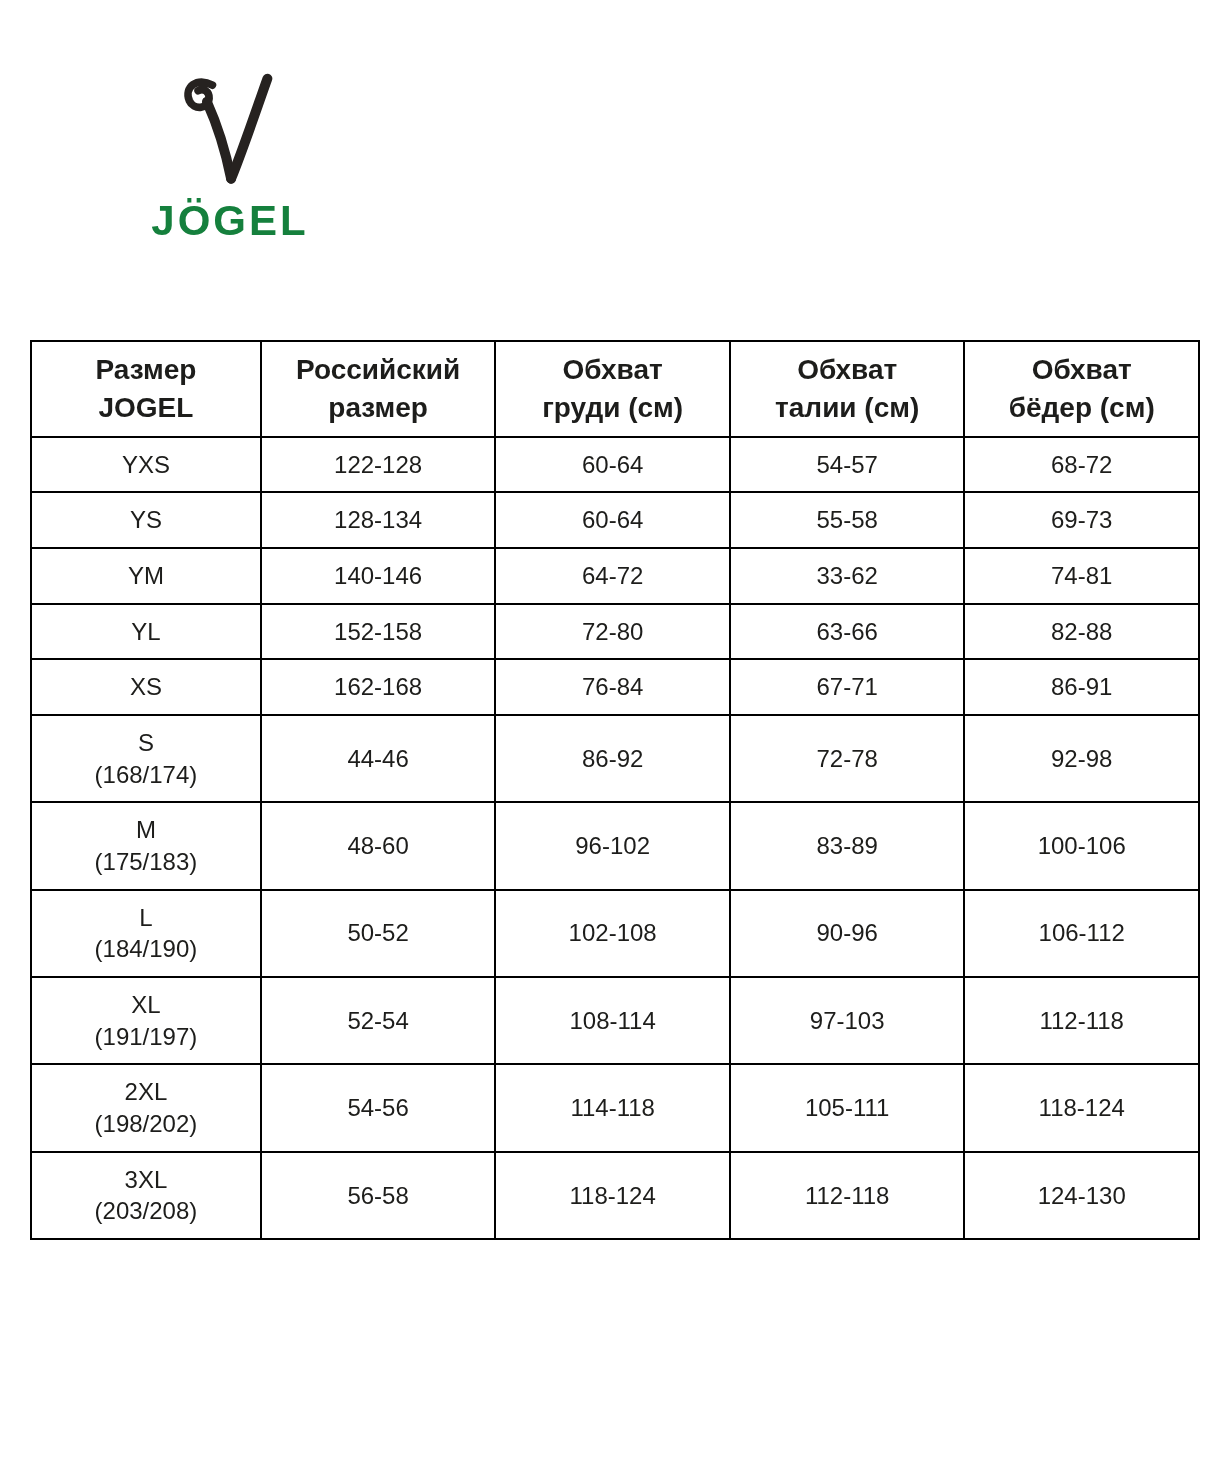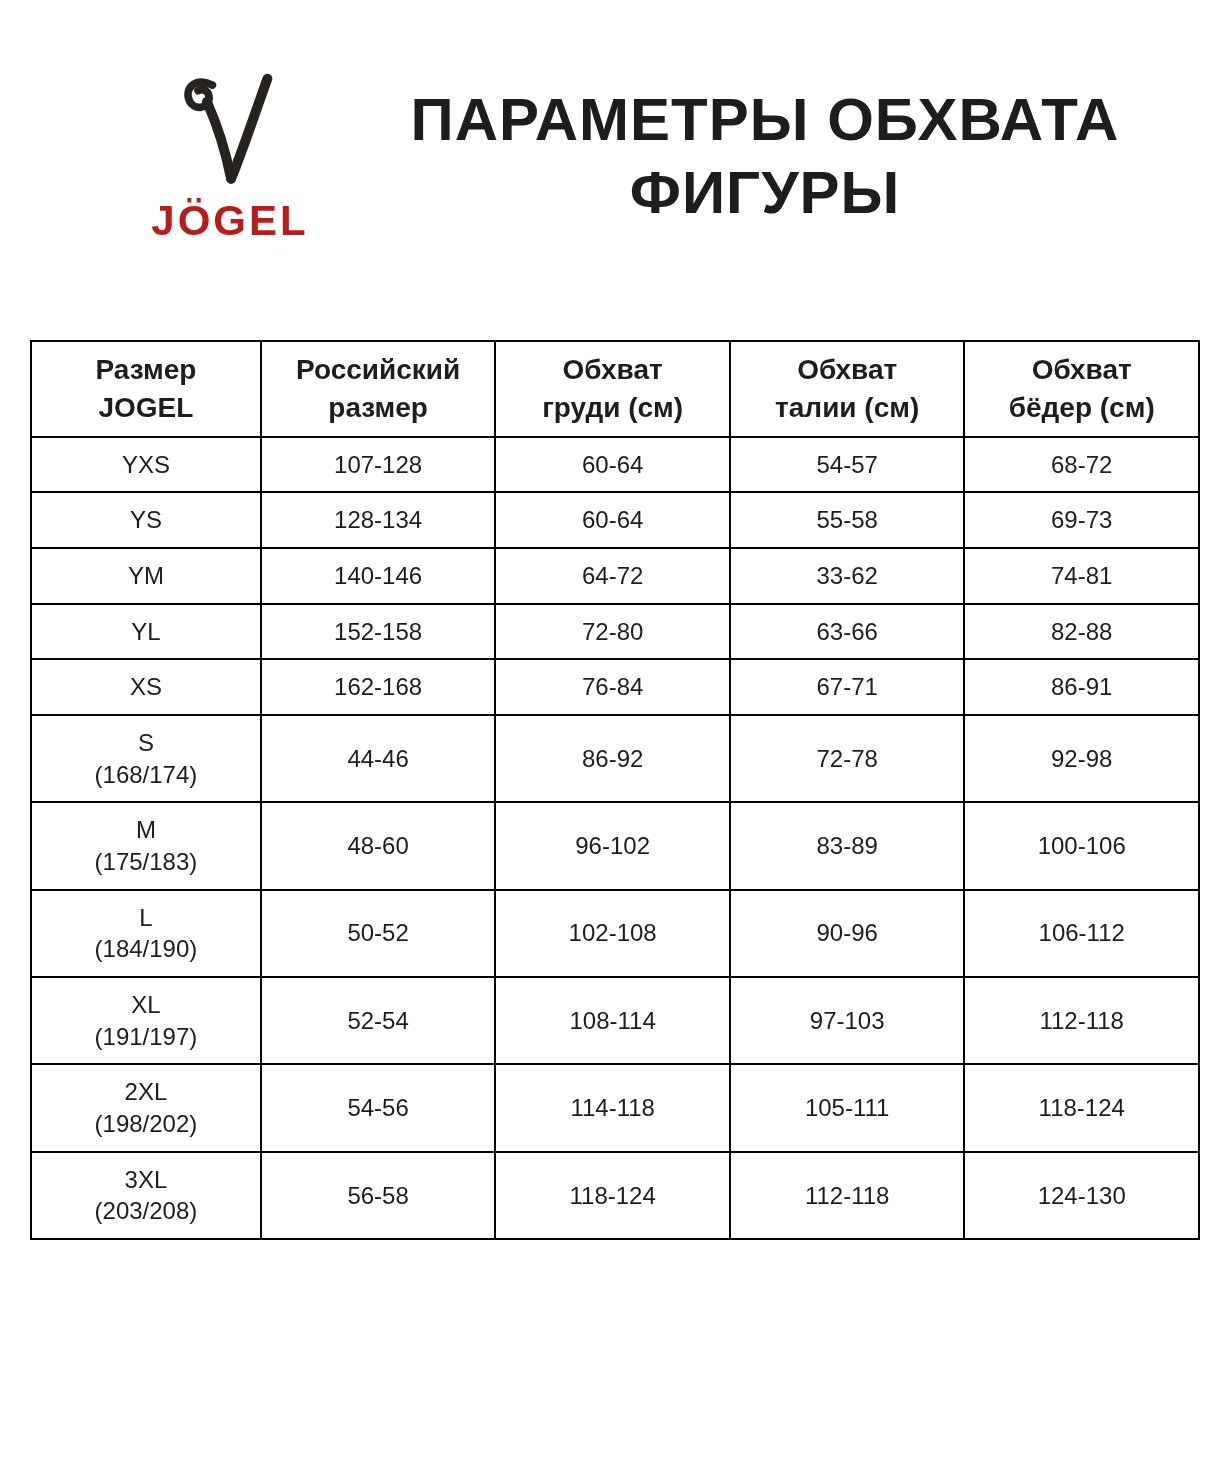--- a/index.html
+++ b/index.html
@@ -26,21 +26,21 @@
     display: flex;
     flex-direction: column;
     align-items: center;
     margin-top: 15px;
   }
   .logo-icon { width: 110px; height: 125px; }
   .logo-word {
     font-size: 42px;
     font-weight: 700;
     letter-spacing: 3px;
-    color: #b91c1c;
+    color: #15803d;
     margin-top: 2px;
   }
   .title {
     flex: 1;
     text-align: center;
     font-size: 60px;
     line-height: 1.22;
     font-weight: 700;
     color: #1d1d1b;
     white-space: pre-line;
@@ -81,22 +81,20 @@
 
   <header class="masthead">
     <div class="logo">
       <svg class="logo-icon" viewBox="0 0 100 110" fill="none" stroke="#262220" stroke-linecap="round">
         <path d="M34 12 C 20 4, 8 14, 13 26 C 17 35, 30 34, 31 24 C 31.5 18, 26 14, 21 17" stroke-width="7"></path>
         <path d="M29 27 C 38 47, 46 72, 51 97" stroke-width="9"></path>
         <path d="M84 6 C 74 34, 62 70, 51 97" stroke-width="9"></path>
       </svg>
       <div class="logo-word">JÖGEL</div>
     </div>
-    <h1 class="title">ПАРАМЕТРЫ ОБХВАТА
-ФИГУРЫ</h1>
   </header>
 
   <table class="size-table">
     <colgroup>
       <col class="c-first">
         <col>
         <col>
         <col>
         <col>
     </colgroup>
@@ -110,21 +108,21 @@
 груди (см)</th>
         <th>Обхват
 талии (см)</th>
         <th>Обхват
 бёдер (см)</th>
       </tr>
     </thead>
     <tbody>
       <tr>
         <td>YXS</td>
-        <td>107-128</td>
+        <td>122-128</td>
         <td>60-64</td>
         <td>54-57</td>
         <td>68-72</td>
       </tr>
       <tr>
         <td>YS</td>
         <td>128-134</td>
         <td>60-64</td>
         <td>55-58</td>
         <td>69-73</td>

